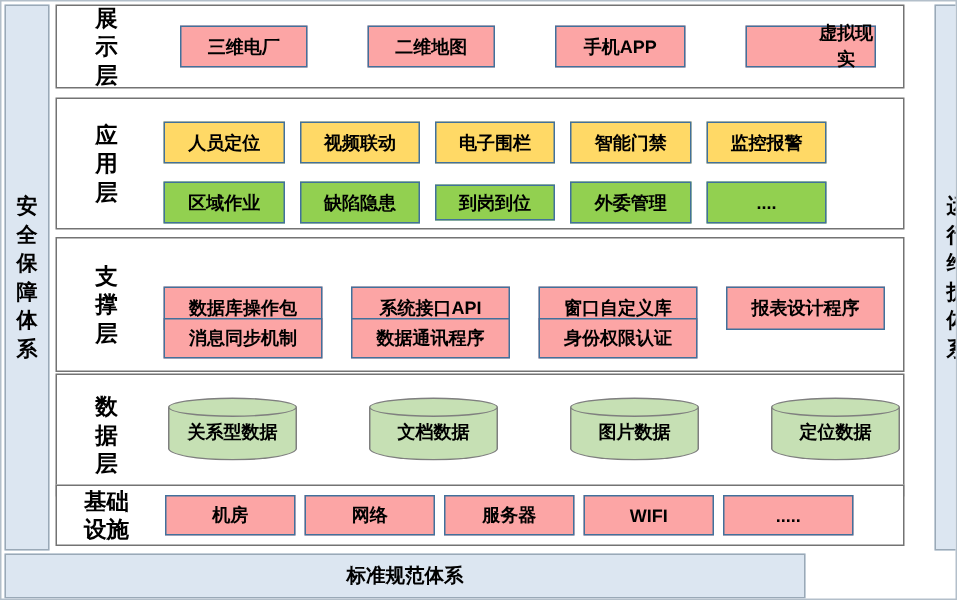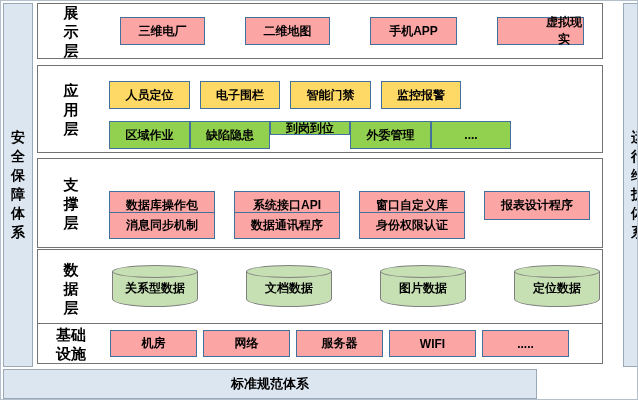--- a/index.html
+++ b/index.html
@@ -111,28 +111,29 @@
       <div class="box blue" style="width:87px;height:28px;padding-left:47px;">虚拟现实</div>
     </div>
   </div>
 
   <div class="layer" style="top:64px;height:88px;">
     <div class="layer-label">
       <span class="vlabel">应用层</span>
     </div>
     <div class="row" style="left:71px;top:15px;gap:10px;">
       <div class="box yellow" style="width:81px;height:28px;">人员定位</div>
+      <div class="box yellow" style="width:80px;height:28px;">视频联动</div>
       <div class="box yellow" style="width:80px;height:28px;">电子围栏</div>
       <div class="box yellow" style="width:81px;height:28px;">智能门禁</div>
       <div class="box yellow" style="width:80px;height:28px;">监控报警</div>
     </div>
-    <div class="row" style="left:71px;top:55px;">
+    <div class="row" style="left:71px;top:55px;gap:10px;align-items:center;">
       <div class="box green" style="width:81px;height:28px;">区域作业</div>
       <div class="box green" style="width:80px;height:28px;">缺陷隐患</div>
-      <div class="box green" style="width:80px;height:14px;">到岗到位</div>
+      <div class="box green" style="width:80px;height:24px;">到岗到位</div>
       <div class="box green" style="width:81px;height:28px;">外委管理</div>
       <div class="box green" style="width:80px;height:28px;">....</div>
     </div>
   </div>
 
   <div class="layer" style="top:157px;height:90px;">
     <div class="layer-label">
       <span class="vlabel">支撑层</span>
     </div>
     <div class="row" style="left:71px;top:32px;gap:19px;">
@@ -141,21 +142,21 @@
       <div class="box blue" style="width:106px;height:29px;">窗口自定义库</div>
       <div class="box blue" style="width:106px;height:29px;">报表设计程序</div>
     </div>
     <div class="row" style="left:71px;top:53px;gap:19px;">
       <div class="box blue" style="width:106px;height:27px;">消息同步机制</div>
       <div class="box blue" style="width:106px;height:27px;">数据通讯程序</div>
       <div class="box blue" style="width:106px;height:27px;">身份权限认证</div>
     </div>
   </div>
 
-  <div class="layer" style="top:248px;height:82px;font-family:Liberation Mono, monospace;">
+  <div class="layer" style="top:248px;height:82px;">
     <div class="layer-label">
       <span class="vlabel">数据层</span>
     </div>
     <div class="row" style="left:74px;top:15px;gap:48px;">
       <div class="cyl">
         <div class="cap"></div>
         <div class="body">关系型数据</div>
       </div>
       <div class="cyl">
         <div class="cap"></div>

